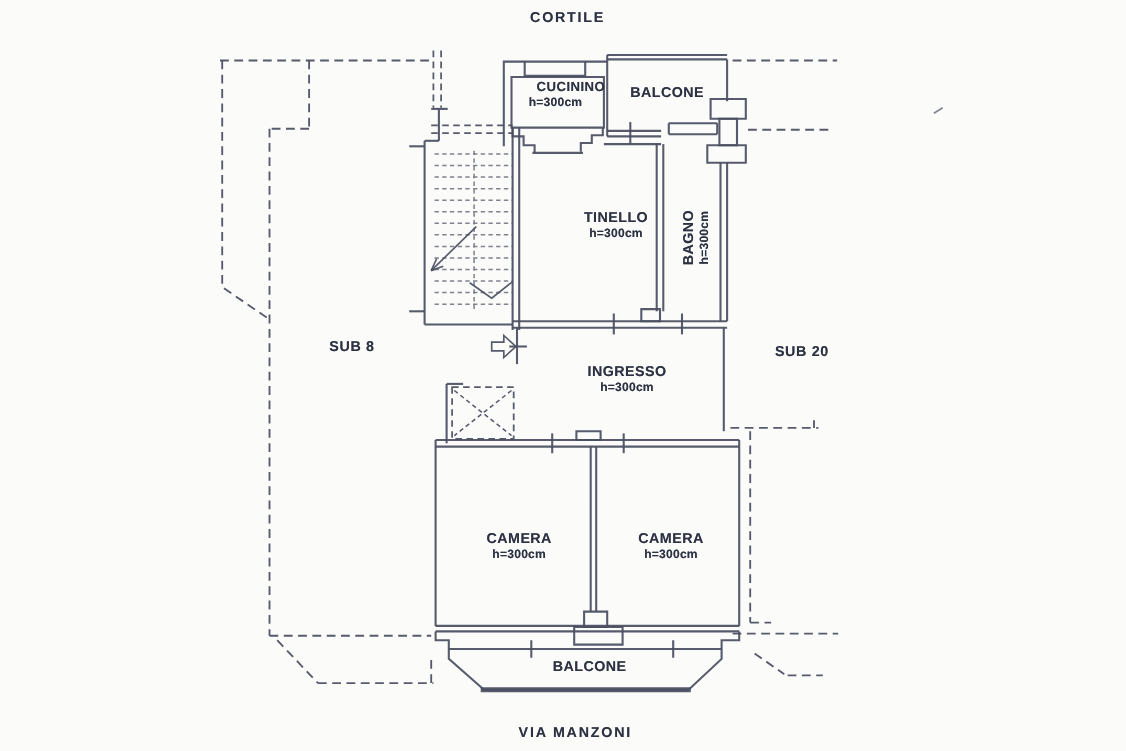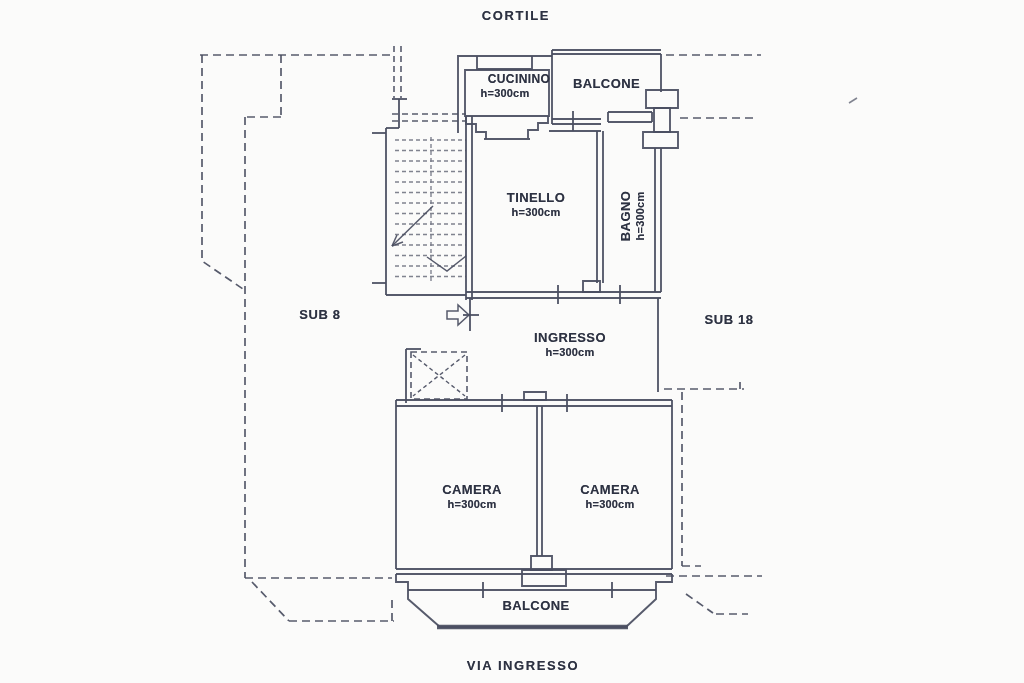--- a/index.html
+++ b/index.html
@@ -204,36 +204,36 @@
       <path d="M447,311 L458,311 L458,305 L469,315 L458,325 L458,319 L447,319 Z"></path>
     </g>
 
     <g class="sw-thin soft">
       <path d="M849,103 L857,98"></path>
     </g>
   </svg>
 
   <div class="label site" style="left:456px;top:8px;width:120px;">CORTILE</div>
 
-  <div class="label site" style="left:440px;top:658px;width:166px;">VIA INGRESSO</div>
+  <div class="label site" style="left:440px;top:658px;width:166px;">VIA MANZONI</div>
 
   <div class="label sub" style="left:282px;top:307px;width:76px;">SUB 8</div>
 
-  <div class="label sub" style="left:691px;top:312px;width:76px;">SUB 18</div>
+  <div class="label sub" style="left:691px;top:312px;width:76px;">SUB 20</div>
 
   <div class="label small" style="left:459px;top:72px;width:92px;">
     <span class="room-name">CUCININO</span>
     <span class="room-h">h=300cm</span>
   </div>
 
   <div class="label" style="left:552px;top:76px;width:109px;">
     <span class="room-name">BALCONE</span>
   </div>
 
-  <div class="label" style="left:474px;top:190px;width:124px;">
+  <div class="label" style="left:474px;top:190px;width:124px;padding-left:24px;">
     <span class="room-name">TINELLO</span>
     <span class="room-h">h=300cm</span>
   </div>
 
   <div class="label bagno-wrap" style="left:604px;top:168px;width:58px;height:96px;">
     <div class="rot">
       <span class="room-name">BAGNO</span>
       <span class="room-h">h=300cm</span>
     </div>
   </div>

